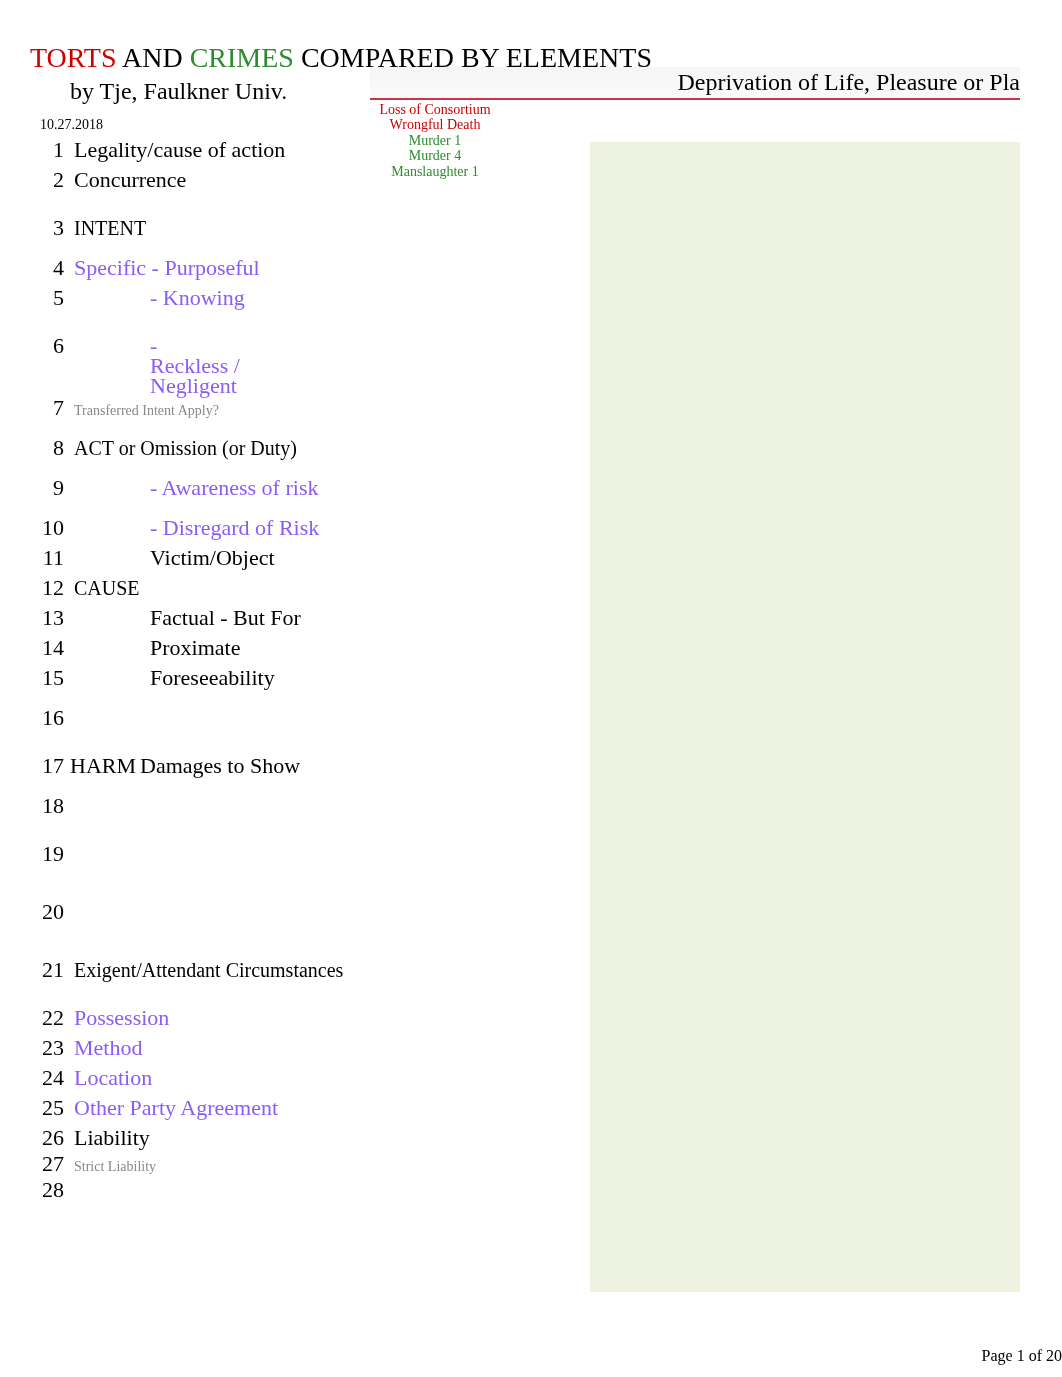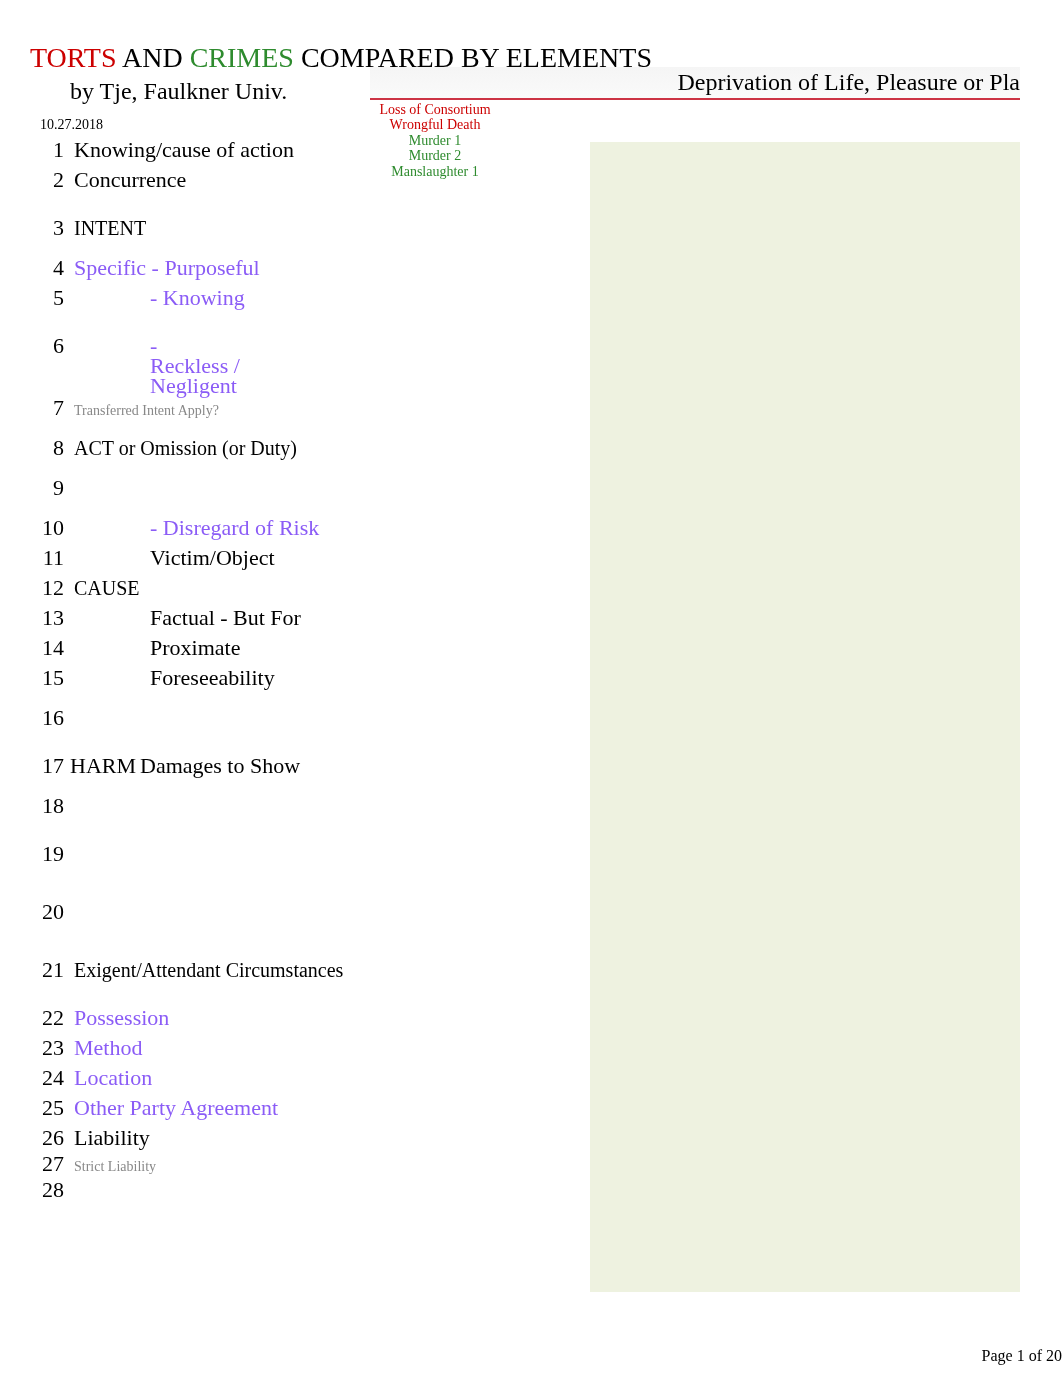--- a/index.html
+++ b/index.html
@@ -127,31 +127,31 @@
   </div>
 
   <div class="byline">by Tje, Faulkner Univ.</div>
 
   <div class="header-right">
     <div class="category-title">Deprivation of Life, Pleasure or Pla</div>
     <div class="columns" id="columns">
         <div class="col col-red">Loss of Consortium</div>
         <div class="col col-red">Wrongful Death</div>
         <div class="col col-green">Murder 1</div>
-        <div class="col col-green">Murder 2</div>
+        <div class="col col-green">Murder 4</div>
         <div class="col col-green">Manslaughter 1</div>
       </div>
   </div>
 
   <div class="date">10.27.2018</div>
 
   <div class="rows" id="rows">
       <div class="row r-h">
         <div class="num">1</div>
-        <div class="cell">Knowing/cause of action</div>
+        <div class="cell">Legality/cause of action</div>
       </div>
       <div class="row r-h3">
         <div class="num">2</div>
         <div class="cell">Concurrence</div>
       </div>
       <div class="row r-h2">
         <div class="num">3</div>
         <div class="cell section-head">INTENT</div>
       </div>
       <div class="row r-h">
@@ -171,20 +171,21 @@
       <div class="row r-h2">
         <div class="num">7</div>
         <div class="cell cell-small">Transferred Intent Apply?</div>
       </div>
       <div class="row r-h2">
         <div class="num">8</div>
         <div class="cell section-head">ACT or Omission (or Duty)</div>
       </div>
       <div class="row r-h2">
         <div class="num">9</div>
+        <div class="cell cell-gray indent1">- Awareness of risk</div>
       </div>
       <div class="row r-h">
         <div class="num">10</div>
         <div class="cell cell-gray indent1">- Disregard of Risk</div>
       </div>
       <div class="row r-h">
         <div class="num">11</div>
         <div class="cell indent2">Victim/Object</div>
       </div>
       <div class="row r-h">

